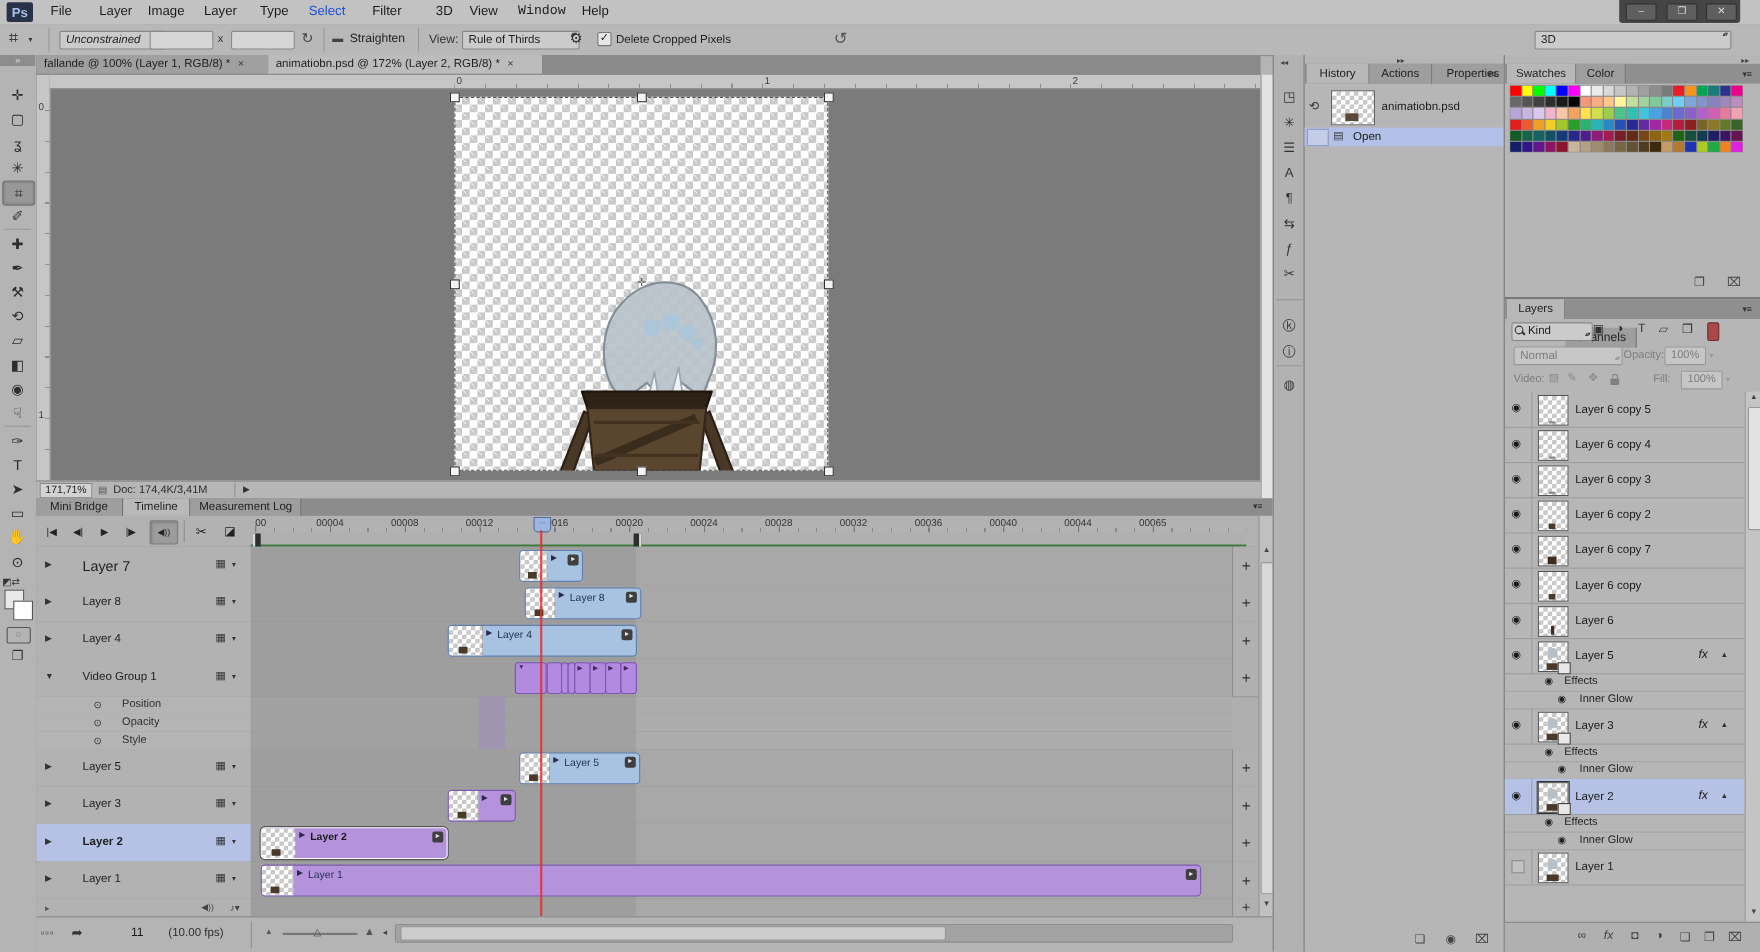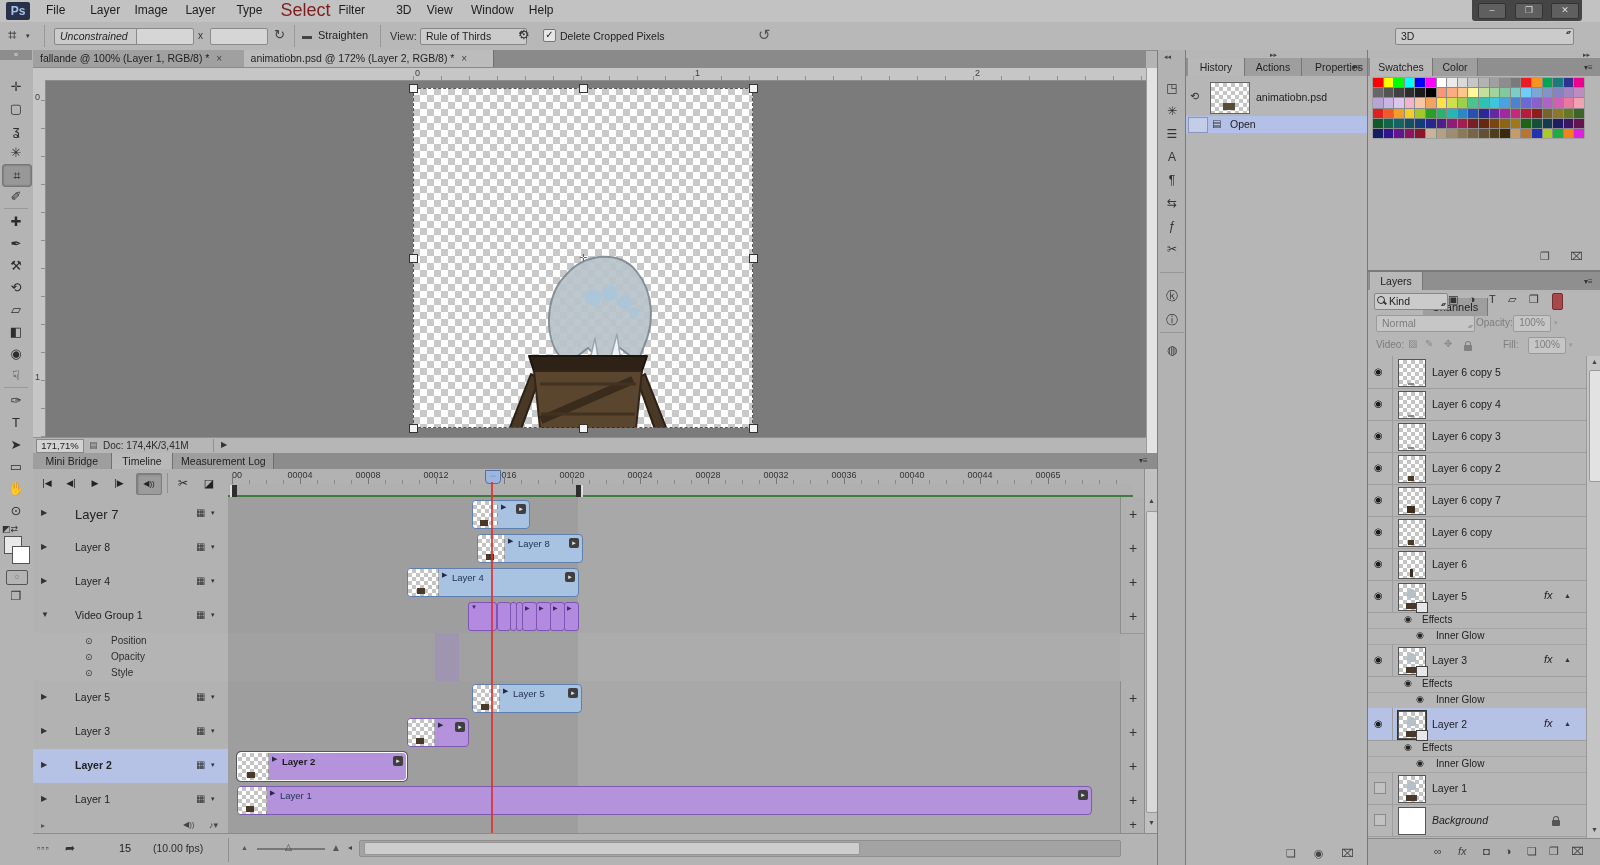--- a/index.html
+++ b/index.html
@@ -26,25 +26,25 @@
 </head>
 <body>
 
 <div id="menubar" class="abs" style="left:0;top:0;width:1600px;height:22px;background:#c2c2c2;border-bottom:1px solid #9a9a9a;">
     <div style="position: absolute; left: 6px; top: 2px; width: 24px; height: 18px; background: rgb(39, 50, 73); color: rgb(168, 192, 234); font-weight: bold; font-size: 12px; text-align: center; line-height: 18px; border-radius: 2px;">Ps</div>
     <div style="position: absolute; left: 38px; top: 0px; height: 21px; line-height: 21px; padding: 0px 8px; font-size: 12px; color: rgb(28, 28, 28);">File</div>
     <div style="position: absolute; left: 82.2px; top: 0px; height: 21px; line-height: 21px; padding: 0px 8px; font-size: 12px; color: rgb(28, 28, 28);">Layer</div>
     <div style="position: absolute; left: 126.4px; top: 0px; height: 21px; line-height: 21px; padding: 0px 8px; font-size: 12px; color: rgb(28, 28, 28);">Image</div>
     <div style="position: absolute; left: 177.4px; top: 0px; height: 21px; line-height: 21px; padding: 0px 8px; font-size: 12px; color: rgb(28, 28, 28);">Layer</div>
     <div style="position: absolute; left: 228.4px; top: 0px; height: 21px; line-height: 21px; padding: 0px 8px; font-size: 12px; color: rgb(28, 28, 28);">Type</div>
-    <div style="position: absolute; left: 272.6px; top: 0px; height: 21px; line-height: 21px; padding: 0px 8px; font-size: 18px; color: #7f1d1d;">Select</div>
+    <div style="position: absolute; left: 272.6px; top: 0px; height: 21px; line-height: 21px; padding: 0px 8px; font-size: 12px; color: #1d4ed8;">Select</div>
     <div style="position: absolute; left: 330.4px; top: 0px; height: 21px; line-height: 21px; padding: 0px 8px; font-size: 12px; color: rgb(28, 28, 28);">Filter</div>
     <div style="position: absolute; left: 388.2px; top: 0px; height: 21px; line-height: 21px; padding: 0px 8px; font-size: 12px; color: rgb(28, 28, 28);">3D</div>
     <div style="position: absolute; left: 418.8px; top: 0px; height: 21px; line-height: 21px; padding: 0px 8px; font-size: 12px; color: rgb(28, 28, 28);">View</div>
-    <div style="position: absolute; left: 463px; top: 0px; height: 21px; line-height: 21px; padding: 0px 8px; font-size: 12px; color: rgb(28, 28, 28);">Window</div>
+    <div style="position: absolute; left: 463px; top: 0px; height: 21px; line-height: 21px; padding: 0px 8px; font-size: 12px; color: rgb(28, 28, 28); font-family: Liberation Mono, monospace;">Window</div>
     <div style="position: absolute; left: 520.8px; top: 0px; height: 21px; line-height: 21px; padding: 0px 8px; font-size: 12px; color: rgb(28, 28, 28);">Help</div>
     <div style="position: absolute; left: 1472px; top: 0px; width: 110px; height: 21px; background: rgb(69, 69, 69); border-radius: 0px 0px 3px 3px;">
       <div style="position: absolute; left: 6px; top: 3px; width: 26px; height: 14px; background: rgb(95, 95, 95); border: 1px solid rgb(51, 51, 51); border-radius: 2px; color: rgb(221, 221, 221); font-size: 9px; line-height: 13px; text-align: center;">–</div>
       <div style="position: absolute; left: 43px; top: 3px; width: 26px; height: 14px; background: rgb(95, 95, 95); border: 1px solid rgb(51, 51, 51); border-radius: 2px; color: rgb(221, 221, 221); font-size: 9px; line-height: 13px; text-align: center;">❐</div>
       <div style="position: absolute; left: 79px; top: 3px; width: 26px; height: 14px; background: rgb(95, 95, 95); border: 1px solid rgb(51, 51, 51); border-radius: 2px; color: rgb(221, 221, 221); font-size: 9px; line-height: 13px; text-align: center;">✕</div>
     </div>
   </div>
 <div id="optionsbar" class="abs" style="left:0;top:22px;width:1600px;height:28px;background:#b8b8b8;border-bottom:1px solid #8b8b8b;">
     <div style="position: absolute; left: 8px; top: 4px; font-size: 15px; color: rgb(34, 34, 34);">⌗</div>
     <div style="position: absolute; left: 26px; top: 10px; font-size: 7px; color: rgb(51, 51, 51);">▾</div>
@@ -378,21 +378,21 @@
     <div style="position: absolute; left: 452px; top: 17px; width: 14px; height: 12px; background: rgb(157, 182, 224); border: 1px solid rgb(85, 112, 158); border-radius: 0px 0px 4px 4px; font-size: 6px; line-height: 10px; text-align: center; color: rgb(53, 80, 126);">⋯</div>
     <div style="position: absolute; left: 458px; top: 29px; width: 2px; height: 351px; background: rgba(222, 48, 48, 0.85);"></div>
     <div style="position: absolute; left: 1111px; top: 16px; width: 13px; height: 364px; background: rgb(192, 192, 192); border-left: 1px solid rgb(142, 142, 142);">
       <div style="position: absolute; left: 3px; top: 28px; font-size: 7px; color: rgb(68, 68, 68);">▲</div>
       <div style="position: absolute; left: 1px; top: 42px; width: 10px; height: 300px; background: rgb(216, 216, 216); border: 1px solid rgb(153, 153, 153); border-radius: 2px;"></div>
       <div style="position: absolute; left: 3px; top: 350px; font-size: 7px; color: rgb(68, 68, 68);">▼</div>
     </div>
     <div style="position: absolute; left: 0px; top: 380px; width: 1124px; height: 32px; background: rgb(180, 180, 180); border-top: 1px solid rgb(138, 138, 138);">
       <div style="position: absolute; left: 4px; top: 9px; font-size: 9px; color: rgb(51, 51, 51); letter-spacing: 1px;">▫▫▫</div>
       <div style="position: absolute; left: 32px; top: 7px; font-size: 12px; color: rgb(51, 51, 51);">➦</div>
-      <div style="position: absolute; left: 86px; top: 8px; font-size: 11px; color: rgb(28, 28, 28);">15</div>
+      <div style="position: absolute; left: 86px; top: 8px; font-size: 11px; color: rgb(28, 28, 28);">11</div>
       <div style="position: absolute; left: 120px; top: 8px; font-size: 10.5px; color: rgb(44, 44, 44);">(10.00 fps)</div>
       <div style="position: absolute; left: 195px; top: 4px; width: 1px; height: 24px; background: rgb(144, 144, 144);"></div>
       <div style="position: absolute; left: 208px; top: 10px; font-size: 7px; color: rgb(85, 85, 85);">▲</div>
       <div style="position: absolute; left: 224px; top: 14px; width: 68px; height: 2px; background: rgb(119, 119, 119);"></div>
       <div style="position: absolute; left: 252px; top: 8px; font-size: 9px; color: rgb(68, 68, 68);">△</div>
       <div style="position: absolute; left: 298px; top: 8px; font-size: 10px; color: rgb(85, 85, 85);">▲</div>
       <div style="position: absolute; left: 315px; top: 9px; font-size: 8px; color: rgb(68, 68, 68);">◂</div>
       <div style="position: absolute; left: 326px; top: 6px; width: 760px; height: 15px; background: rgb(163, 163, 163); border: 1px solid rgb(142, 142, 142); border-radius: 2px;">
         <div style="position: absolute; left: 4px; top: 1px; width: 494px; height: 11px; background: rgb(205, 205, 205); border: 1px solid rgb(151, 151, 151); border-radius: 2px;"></div>
       </div>
@@ -718,27 +718,20 @@
     </div>
     <div style="position: absolute; left: 0px; top: 722px; width: 218px; height: 32px; border-bottom: 1px solid rgb(157, 157, 157); background: transparent;">
       <div style="position: absolute; left: 6px; top: 10px; width: 10px; height: 10px; background: rgb(194, 194, 194); border: 1px solid rgb(138, 138, 138);"></div>
       <div style="position: absolute; left: 24px; top: 0px; width: 1px; height: 32px; background: rgb(157, 157, 157);"></div>
       <div class="checker-s" style="position: absolute; left: 30px; top: 3px; width: 26px; height: 26px; border: 1px solid rgb(85, 85, 85);">
         <div style="position: absolute; left: 8px; top: 5px; width: 9px; height: 9px; background: rgb(182, 192, 200); border-radius: 5px 5px 2px 2px;"></div>
         <div style="position: absolute; left: 7px; bottom: 1px; width: 11px; height: 6px; background: rgb(74, 56, 40);"></div>
       </div>
       <div style="position: absolute; left: 64px; top: 10px; font-size: 10.5px; color: rgb(28, 28, 28);">Layer 1</div>
     </div>
-    <div style="position: absolute; left: 0px; top: 754px; width: 218px; height: 32px; border-bottom: 1px solid rgb(157, 157, 157); background: transparent;">
-      <div style="position: absolute; left: 6px; top: 10px; width: 10px; height: 10px; background: rgb(194, 194, 194); border: 1px solid rgb(138, 138, 138);"></div>
-      <div style="position: absolute; left: 24px; top: 0px; width: 1px; height: 32px; background: rgb(157, 157, 157);"></div>
-      <div style="position: absolute; left: 30px; top: 3px; width: 26px; height: 26px; border: 1px solid rgb(85, 85, 85); background: rgb(255, 255, 255);"></div>
-      <div style="position: absolute; left: 64px; top: 10px; font-size: 10.5px; color: rgb(28, 28, 28); font-style: italic;">Background</div>
-      <div style="position: absolute; left: 184px; top: 12px;"><span class="lock"></span></div>
-    </div>
     <div style="position: absolute; left: 218px; top: 306px; width: 15px; height: 482px; background: rgb(196, 196, 196); border-left: 1px solid rgb(153, 153, 153);">
       <div style="position: absolute; left: 4px; top: 2px; font-size: 7px; color: rgb(68, 68, 68);">▲</div>
       <div style="position: absolute; left: 2px; top: 14px; width: 11px; height: 110px; background: rgb(226, 226, 226); border: 1px solid rgb(153, 153, 153); border-radius: 2px;"></div>
       <div style="position: absolute; left: 4px; top: 470px; font-size: 7px; color: rgb(68, 68, 68);">▼</div>
     </div>
     <div style="position: absolute; left: 0px; top: 788px; width: 233px; height: 27px; background: rgb(176, 176, 176); border-top: 1px solid rgb(138, 138, 138);">
       <div style="position: absolute; left: 66px; top: 6px; font-size: 11px; color: rgb(68, 68, 68);">∞</div>
       <div style="position: absolute; left: 90px; top: 6px; font-size: 11px; color: rgb(68, 68, 68); font-style: italic;">fx</div>
       <div style="position: absolute; left: 115px; top: 6px; font-size: 11px; color: rgb(68, 68, 68);">◘</div>
       <div style="position: absolute; left: 137px; top: 6px; font-size: 11px; color: rgb(68, 68, 68);">◑</div>

